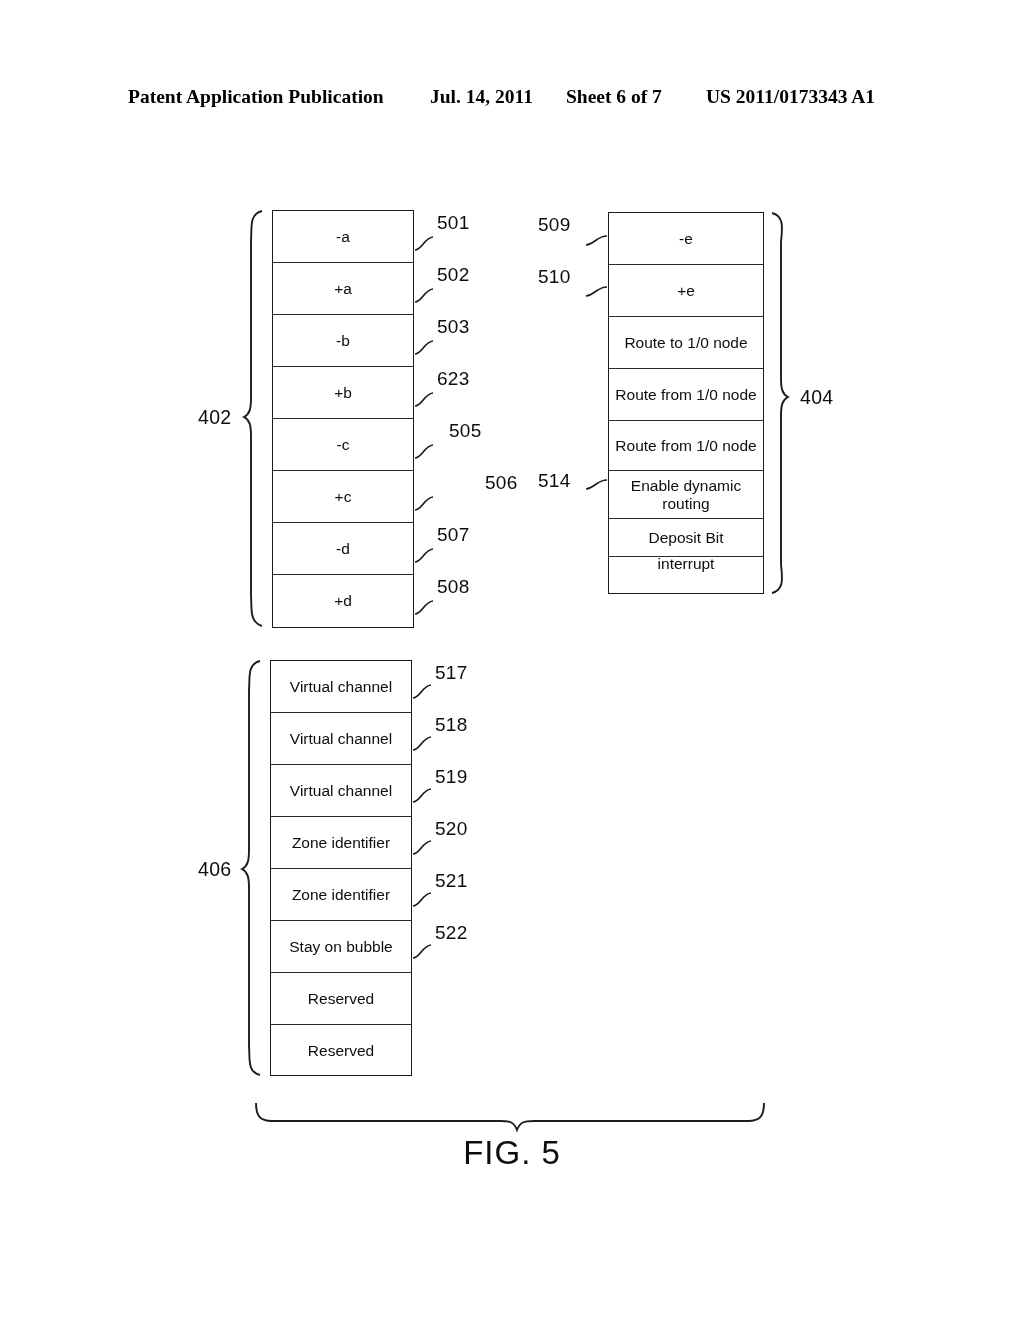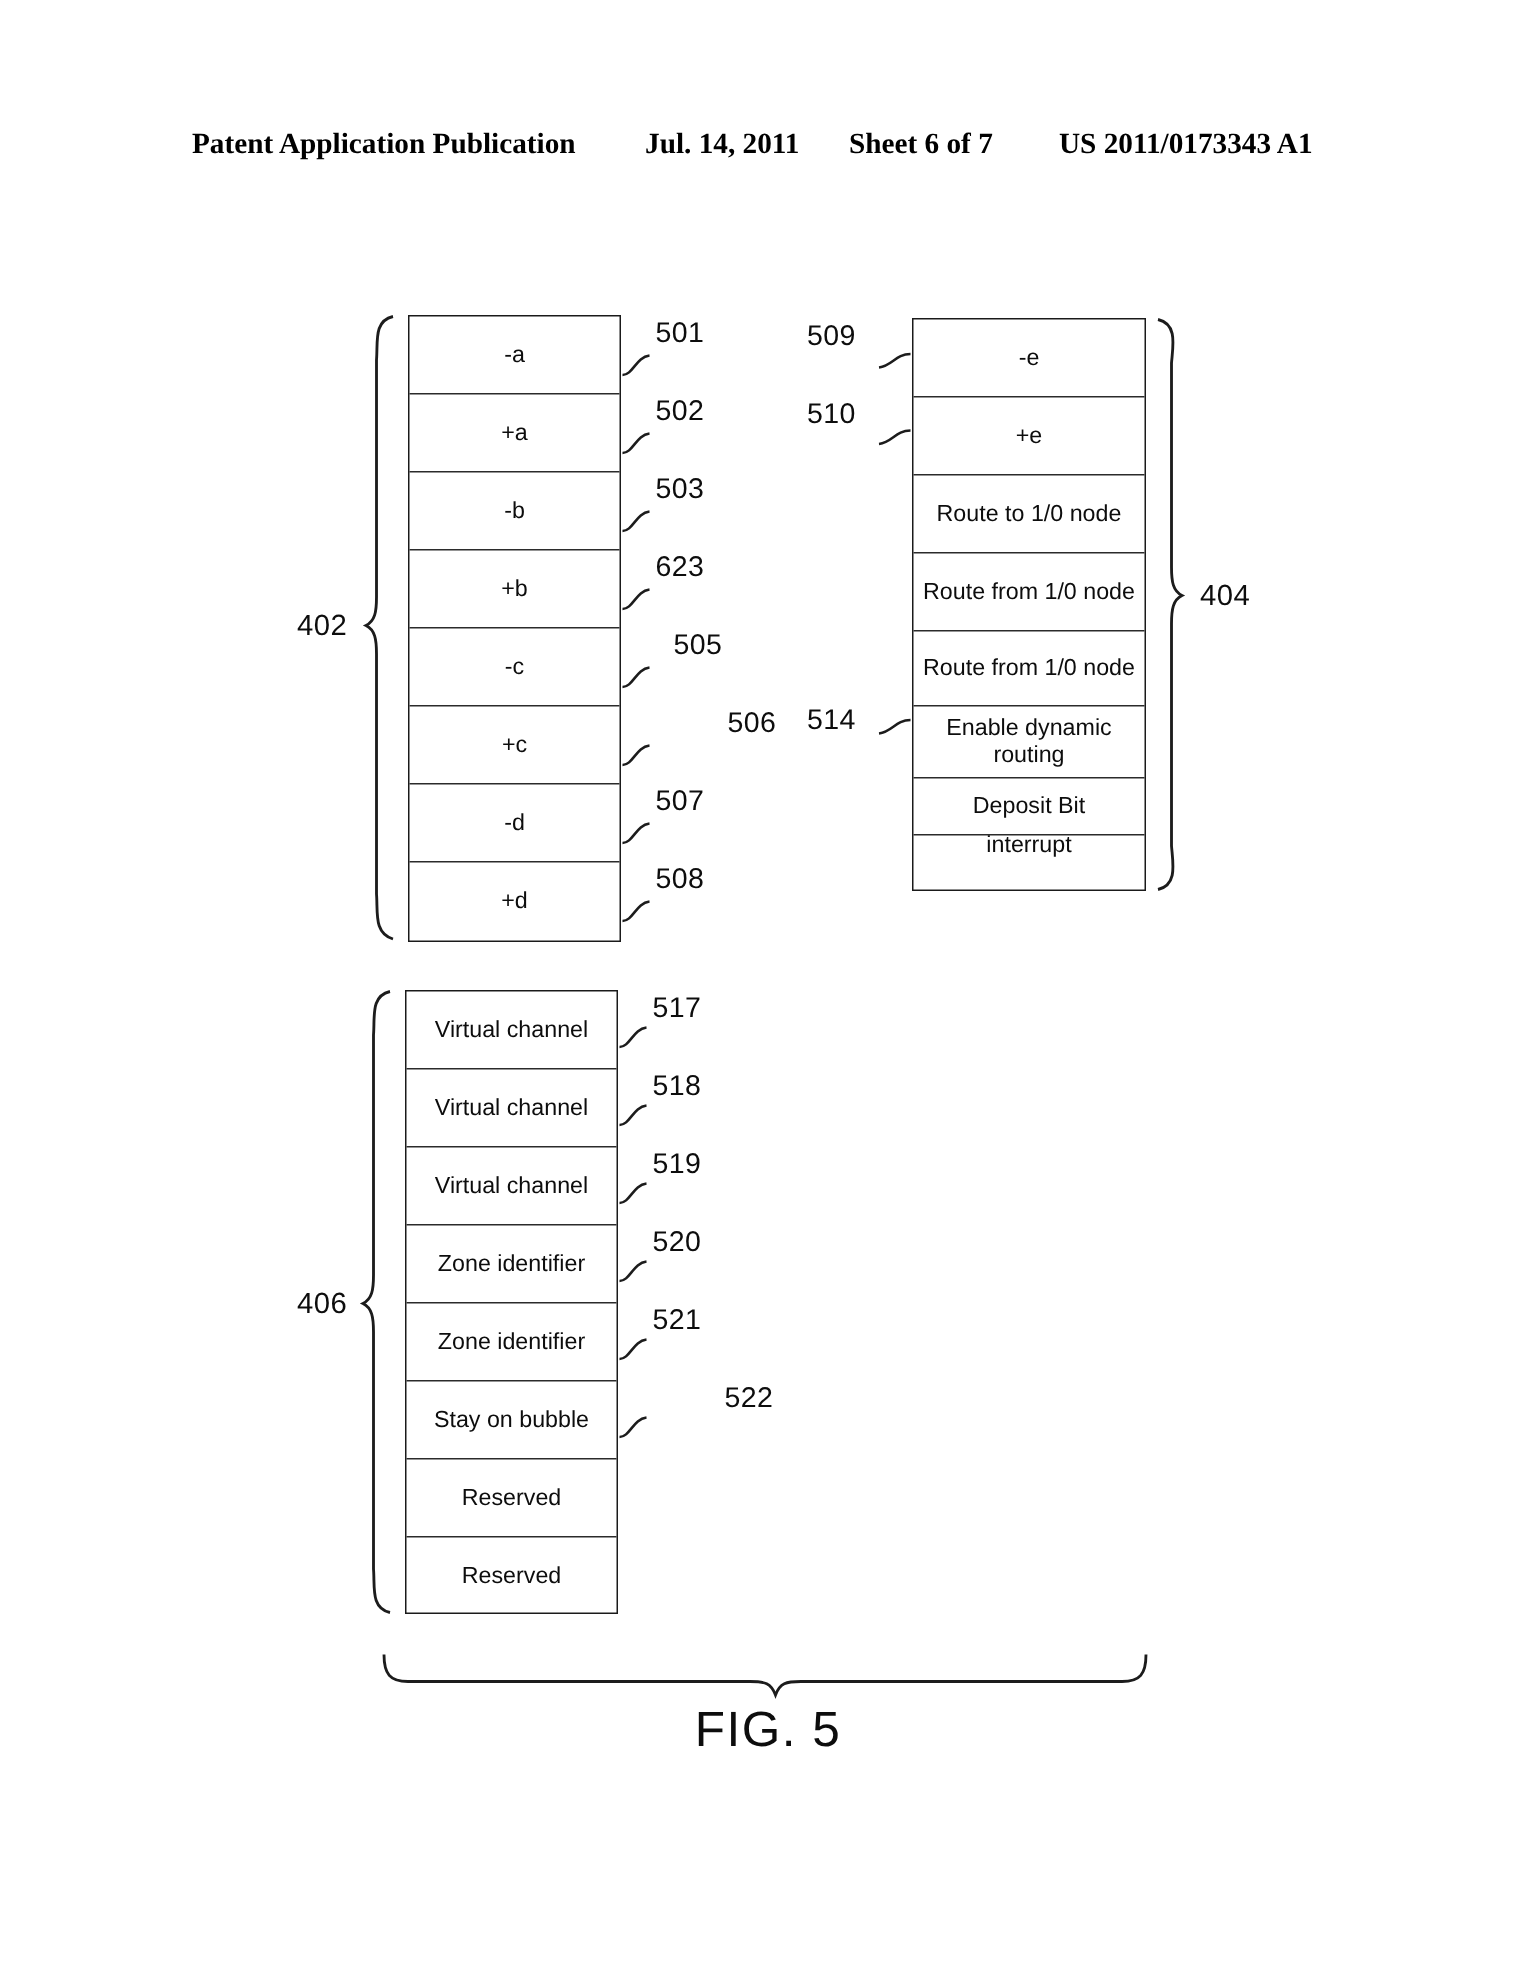--- a/index.html
+++ b/index.html
@@ -268,18 +268,18 @@
       <div class="refnum" style="left: 437px; top: 524px;">507</div>
       <div class="refnum" style="left: 437px; top: 576px;">508</div>
       <div class="refnum" style="left: 538px; top: 214px;">509</div>
       <div class="refnum" style="left: 538px; top: 266px;">510</div>
       <div class="refnum" style="left: 538px; top: 470px;">514</div>
       <div class="refnum" style="left: 435px; top: 662px;">517</div>
       <div class="refnum" style="left: 435px; top: 714px;">518</div>
       <div class="refnum" style="left: 435px; top: 766px;">519</div>
       <div class="refnum" style="left: 435px; top: 818px;">520</div>
       <div class="refnum" style="left: 435px; top: 870px;">521</div>
-      <div class="refnum" style="left: 435px; top: 922px; margin-left: 48px;">522</div>
+      <div class="refnum" style="left: 435px; top: 922px;">522</div>
     </div>
 
   <div class="fig-caption">FIG. 5</div>
 
 </div>
 
 </body></html>

